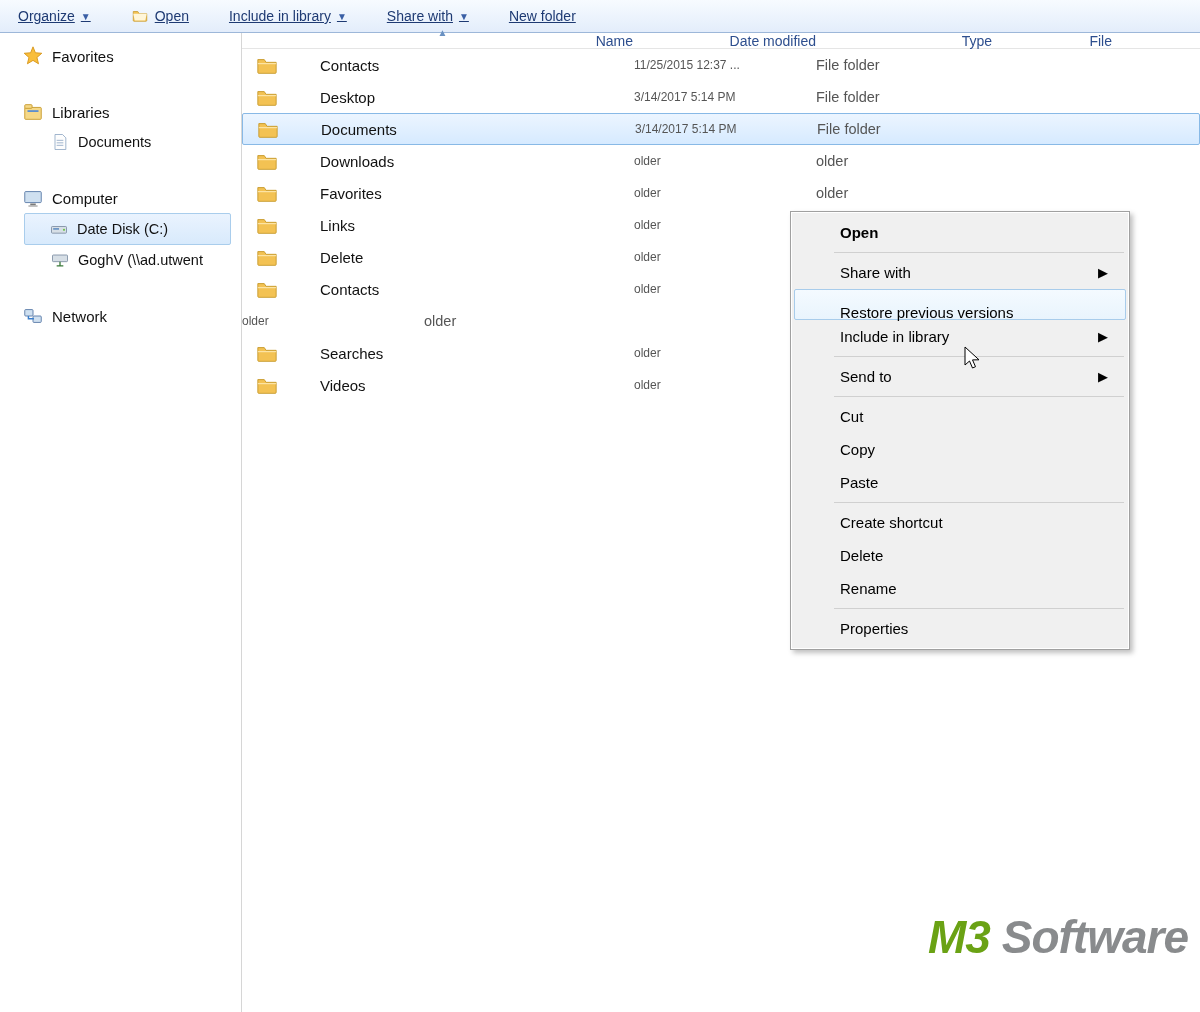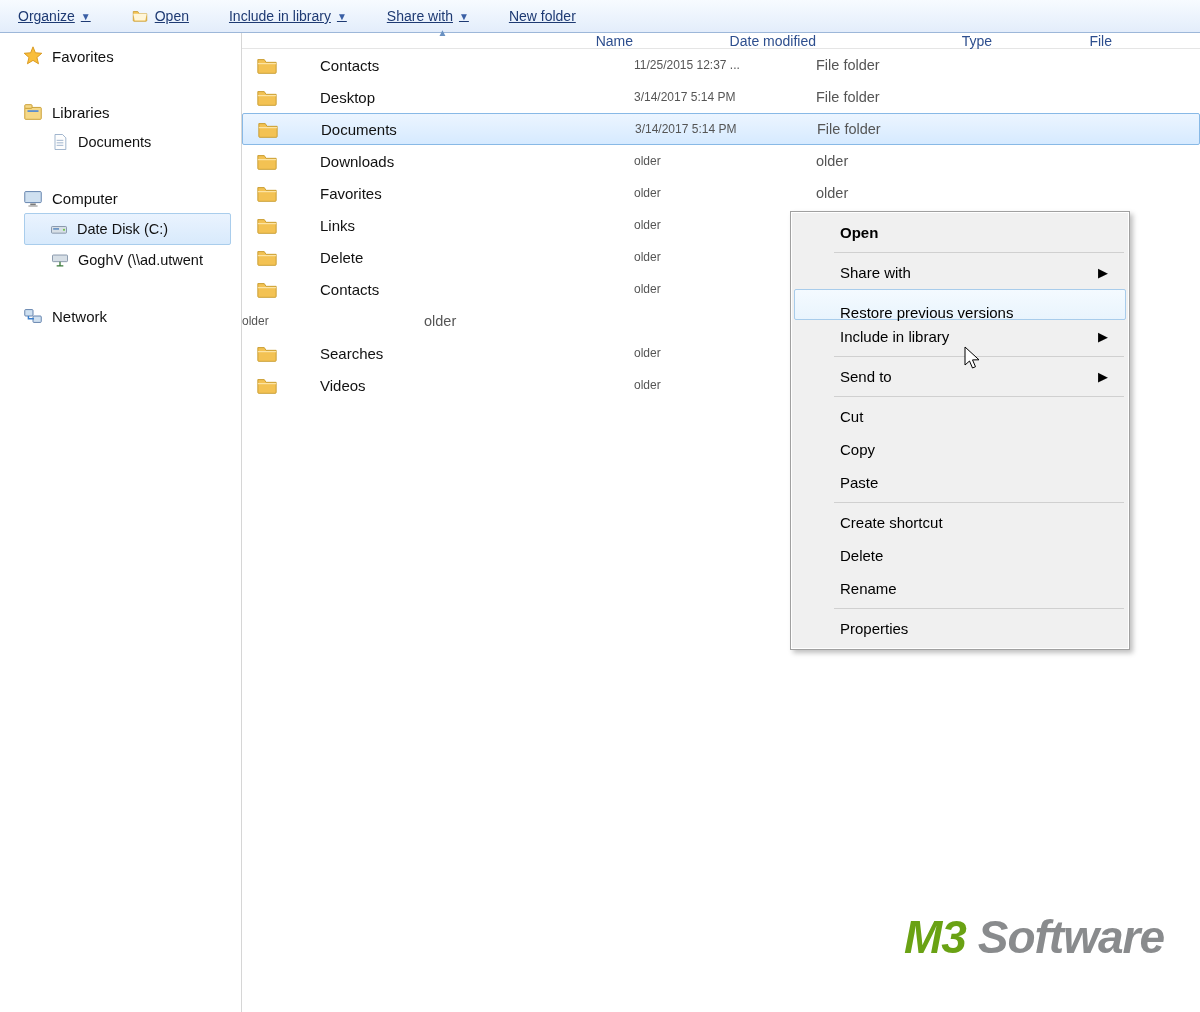--- a/index.html
+++ b/index.html
@@ -131,21 +131,21 @@
 .cursor {
   position:absolute;
   top: 313px; left: 722px;
   z-index: 60;
   width: 20px; height: 26px;
 }
 
 
 .watermark {
   position:absolute;
-  bottom: 48px; right: 36px;
+  bottom: 48px; right: 12px;
   font-size: 46px;
   font-weight: 700;
   font-style: italic;
   letter-spacing: -1px;
   color:#898b8d;
 }
 .watermark .m3 { color:#6aa214; font-style: italic;}
 
 .spacer-lg { height: 26px; }
 </style>

